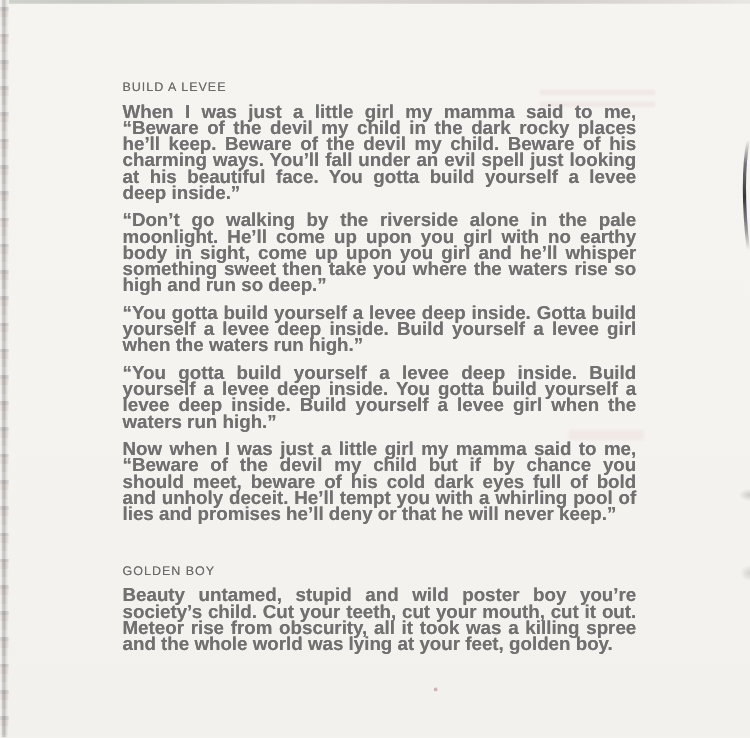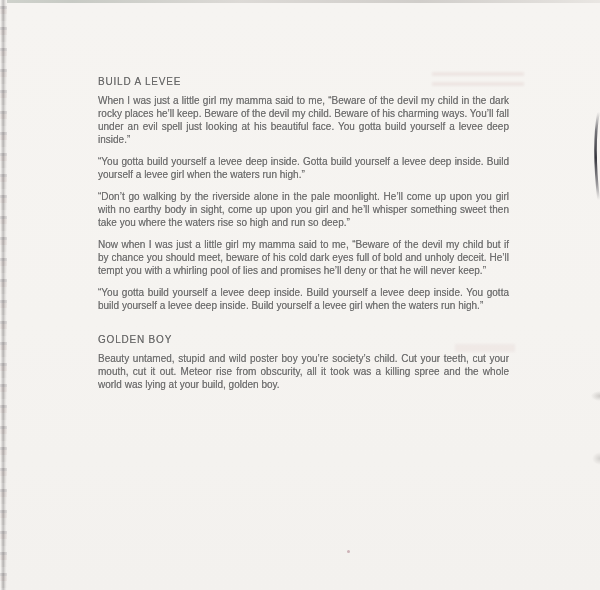--- a/index.html
+++ b/index.html
@@ -81,71 +81,72 @@
     position: absolute;
     left: 347px; top: 550px;
     width: 3px; height: 3px;
     border-radius: 50%;
     background: #b9929a;
     opacity: 0.65;
   }
   
   .lyrics {
     position: absolute;
-    left: 98px; top: 75px;
+    left: 98px; top: 64px;
     width: 411px;
     color: #6f6f6f;
   }
   .song-title {
     margin: 0 0 6px 0;
     font-size: 10px;
     font-weight: 400;
     line-height: 13px;
     letter-spacing: 0.8px;
     color: #6a6a6a;
     text-shadow: 0 0 0.4px rgba(120,120,120,0.8);
   }
   .song { margin: 0; }
-  .song--second { margin-top: 21px; }
+  .song--second { margin-top: 33px; }
   .lyric {
     margin: 0 0 9px 0;
-    font-size: 10px;
+    font-size: 15px;
     line-height: 13px;
     text-align: justify;
     text-justify: inter-word;
     color: #707070;
     text-shadow: 0 0 0.4px rgba(125,125,125,0.85);
+    font-weight: bold;
   }
   .lyric:last-child { margin-bottom: 0; }
 </style>
 </head>
 <body>
 
 <div class="scan-page">
 
   <div class="edge-top"></div>
   <div class="edge-left"></div>
 
   <div class="bleed bleed-a"></div>
   <div class="bleed bleed-b"></div>
 
   <main class="lyrics">
 
     <section class="song">
       <h2 class="song-title">BUILD A LEVEE</h2>
       <p class="lyric">When I was just a little girl my mamma said to me, “Beware of the devil my child in the dark rocky places he’ll keep. Beware of the devil my child. Beware of his charming ways.  You’ll fall under an evil spell just looking at his beautiful face. You gotta build yourself a levee deep inside.”</p>
+      <p class="lyric">“Don’t go walking by the riverside alone in the pale moonlight. He’ll come up upon you girl with no earthy body in sight, come up upon you girl and he’ll whisper something sweet then take you where the waters rise so high and run so deep.”</p>
       <p class="lyric">“You gotta build yourself a levee deep inside. Gotta build yourself a levee deep inside. Build yourself a levee girl when the waters run high.”</p>
-      <p class="lyric">“Don’t go walking by the riverside alone in the pale moonlight. He’ll come up upon you girl with no earthy body in sight, come up upon you girl and he’ll whisper something sweet then take you where the waters rise so high and run so deep.”</p>
+      <p class="lyric">“You gotta build yourself a levee deep inside. Build yourself a levee deep inside. You gotta build yourself a levee deep inside. Build yourself a levee girl when the waters run high.”</p>
       <p class="lyric">Now when I was just a little girl my mamma said to me, “Beware of the devil my child but if by chance you should meet, beware of his cold dark eyes full of bold and unholy deceit. He’ll tempt you with a whirling pool of lies and promises he’ll deny or that he will never keep.”</p>
-      <p class="lyric">“You gotta build yourself a levee deep inside. Build yourself a levee deep inside. You gotta build yourself a levee deep inside. Build yourself a levee girl when the waters run high.”</p>
     </section>
 
     <section class="song song--second">
       <h2 class="song-title">GOLDEN BOY</h2>
-      <p class="lyric">Beauty untamed, stupid and wild poster boy you’re society’s child. Cut your teeth, cut your mouth, cut it out. Meteor rise from obscurity, all it took was a killing spree and the whole world was lying at your build, golden boy.</p>
+      <p class="lyric">Beauty untamed, stupid and wild poster boy you’re society’s child. Cut your teeth, cut your mouth, cut it out. Meteor rise from obscurity, all it took was a killing spree and the whole world was lying at your feet, golden boy.</p>
     </section>
 
   </main>
 
   <svg class="ink-mark" viewBox="0 0 10 92" width="10" height="92" aria-hidden="true">
     <defs>
       <linearGradient id="inkfade" x1="0" y1="0" x2="0" y2="1">
         <stop offset="0%" stop-color="#3c3c44" stop-opacity="0"></stop>
         <stop offset="22%" stop-color="#3c3c44" stop-opacity="0.7"></stop>
         <stop offset="52%" stop-color="#2a2a32" stop-opacity="0.95"></stop>

